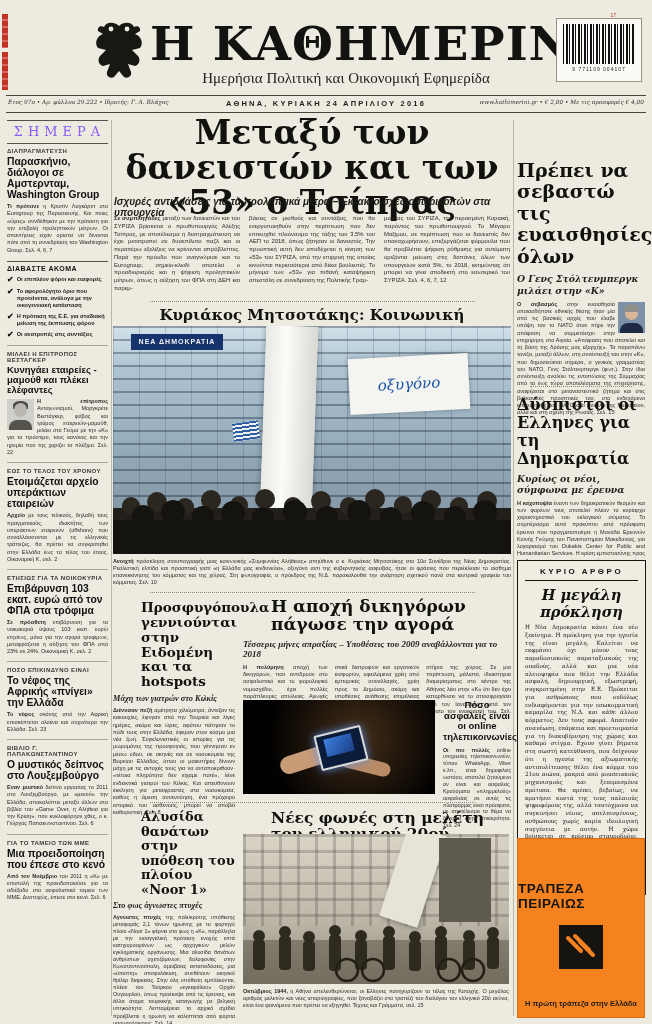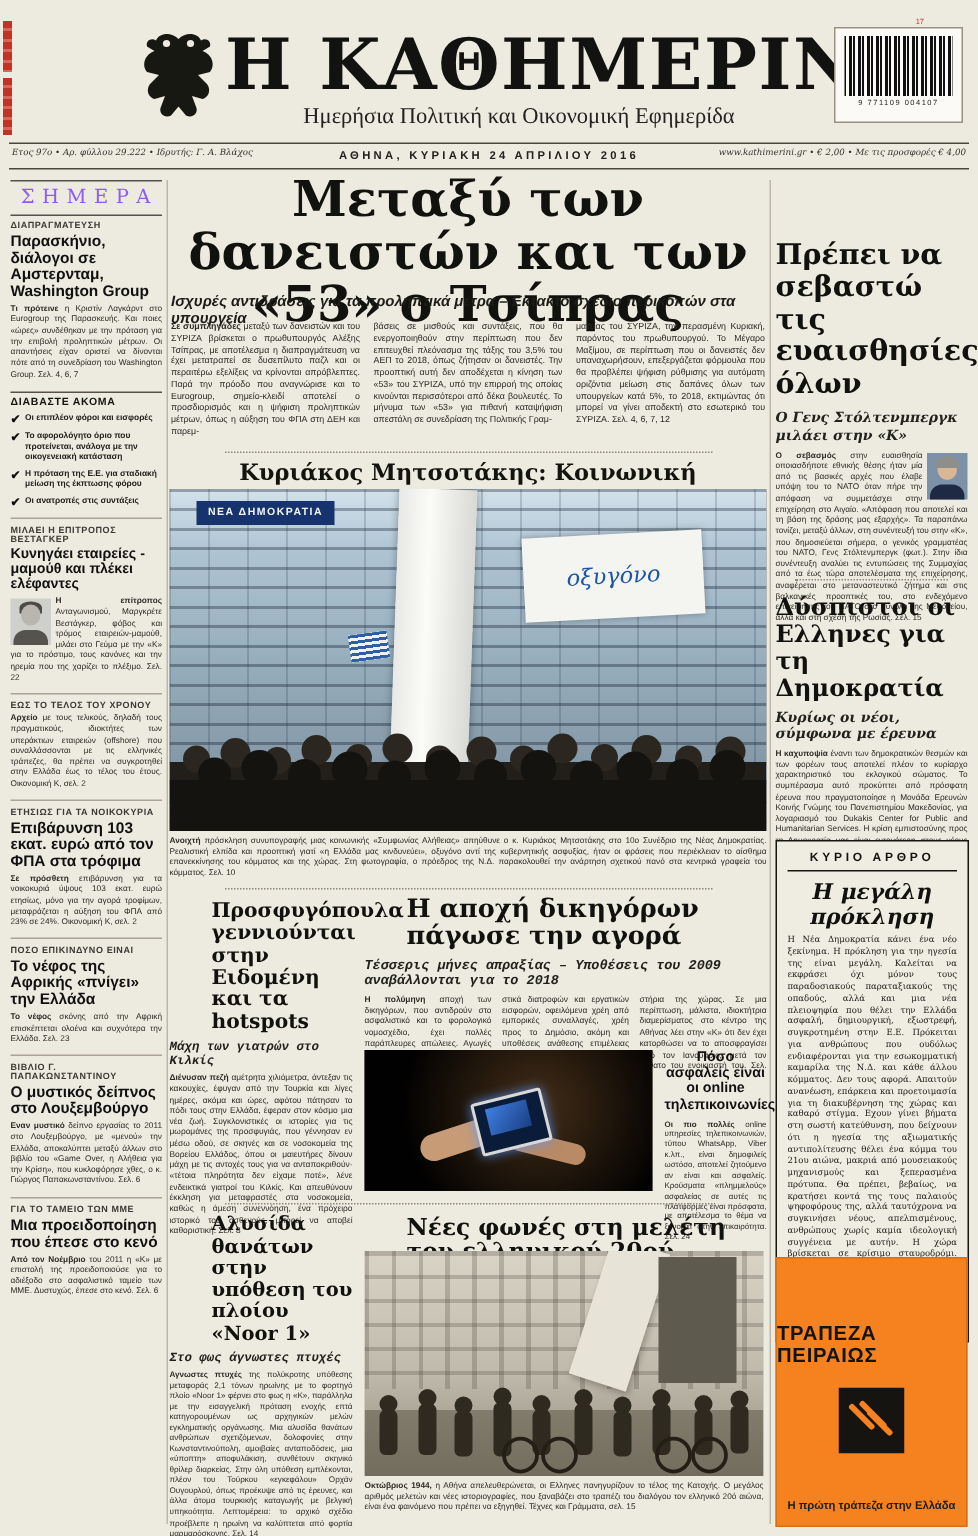--- a/index.html
+++ b/index.html
@@ -48,21 +48,21 @@
   .headline{font-family:"DejaVu Serif","Liberation Serif",serif;font-weight:700;font-size:33px;
     line-height:1.06;text-align:center;color:#11110d;}
   .deck{font-family:Liberation Sans, sans-serif;font-style:italic;font-weight:700;
     font-size:10px;color:#1d1d18;}
   .colwrap{display:flex;gap:9px;}
   .colwrap .c{flex:1;font-size:5.9px;line-height:1.32;color:#2c2a24;}
   .mits-bar{font-family:"DejaVu Serif","Liberation Serif",serif;font-weight:700;font-size:15px;text-align:center;color:#14140f;}
   .photo{position:absolute;overflow:hidden;background:#888;}
   .cap{font-size:5.5px;line-height:1.3;color:#2c2a24;}
   .midtitle{font-family:"DejaVu Serif","Liberation Serif",serif;font-weight:700;color:#11110d;padding-left:28px;}
-  .subhead-i{font-family:Liberation Mono, monospace;font-style:italic;font-weight:700;font-size:8.3px;color:#22221c;}
+  .subhead-i{font-family:Liberation Serif, serif;font-style:italic;font-weight:700;font-size:8.3px;color:#22221c;}
   .small-body{font-size:5.6px;line-height:1.3;color:#2c2a24;}
   .online-title{font-weight:700;font-size:9.5px;line-height:1.12;text-align:center;color:#101010;}
 
   
   .rt{position:absolute;left:517px;width:128px;}
   .r-head{font-family:"DejaVu Serif","Liberation Serif",serif;font-weight:700;font-size:19px;line-height:1.13;color:#11110d;}
   .r-head2{font-family:"DejaVu Serif","Liberation Serif",serif;font-weight:700;font-size:16px;line-height:1.13;color:#11110d;}
   .r-sub{font-family:"DejaVu Serif","Liberation Serif",serif;font-style:italic;font-weight:700;font-size:9.3px;line-height:1.2;color:#22221c;}
   .r-body{font-size:5.5px;line-height:1.32;color:#2c2a24;}
   .ed-box{border:1.5px solid #16160f;background:#efece2;padding:6px 7px;}
@@ -146,20 +146,21 @@
             <span class="hair"></span>
             <span class="head"></span>
             <span class="suit"></span>
           </span>
         <b>Η επίτροπος</b> <span>Ανταγωνισμού, Μαργκρέτε Βεστάγκερ, φόβος και τρόμος εταιρειών-μαμούθ, μιλάει στο Γεύμα με την «Κ» για το πρόστιμο, τους κανόνες και την ηρεμία που της χαρίζει το πλέξιμο. Σελ. 22</span>
       </div>
     </div>
 
     <div class="sb-sec">
       <div class="kick">ΕΩΣ ΤΟ ΤΕΛΟΣ ΤΟΥ ΧΡΟΝΟΥ</div>
+      <div class="sb-title">Ετοιμάζεται αρχείο υπεράκτιων εταιρειών</div>
       <div class="sb-body just"><b>Αρχείο</b> <span>με τους τελικούς, δηλαδή τους πραγματικούς, ιδιοκτήτες των υπεράκτιων εταιρειών (offshore) που συναλλάσσονται με τις ελληνικές τράπεζες, θα πρέπει να συγκροτηθεί στην Ελλάδα έως το τέλος του έτους. Οικονομική Κ, σελ. 2</span></div>
     </div>
 
     <div class="sb-sec">
       <div class="kick">ΕΤΗΣΙΩΣ ΓΙΑ ΤΑ ΝΟΙΚΟΚΥΡΙΑ</div>
       <div class="sb-title">Επιβάρυνση 103 εκατ. ευρώ από τον ΦΠΑ στα τρόφιμα</div>
       <div class="sb-body just"><b>Σε πρόσθετη</b> <span>επιβάρυνση για τα νοικοκυριά ύψους 103 εκατ. ευρώ ετησίως, μόνο για την αγορά τροφίμων, μεταφράζεται η αύξηση του ΦΠΑ από 23% σε 24%. Οικονομική Κ, σελ. 2</span></div>
     </div>
 
     <div class="sb-sec">

